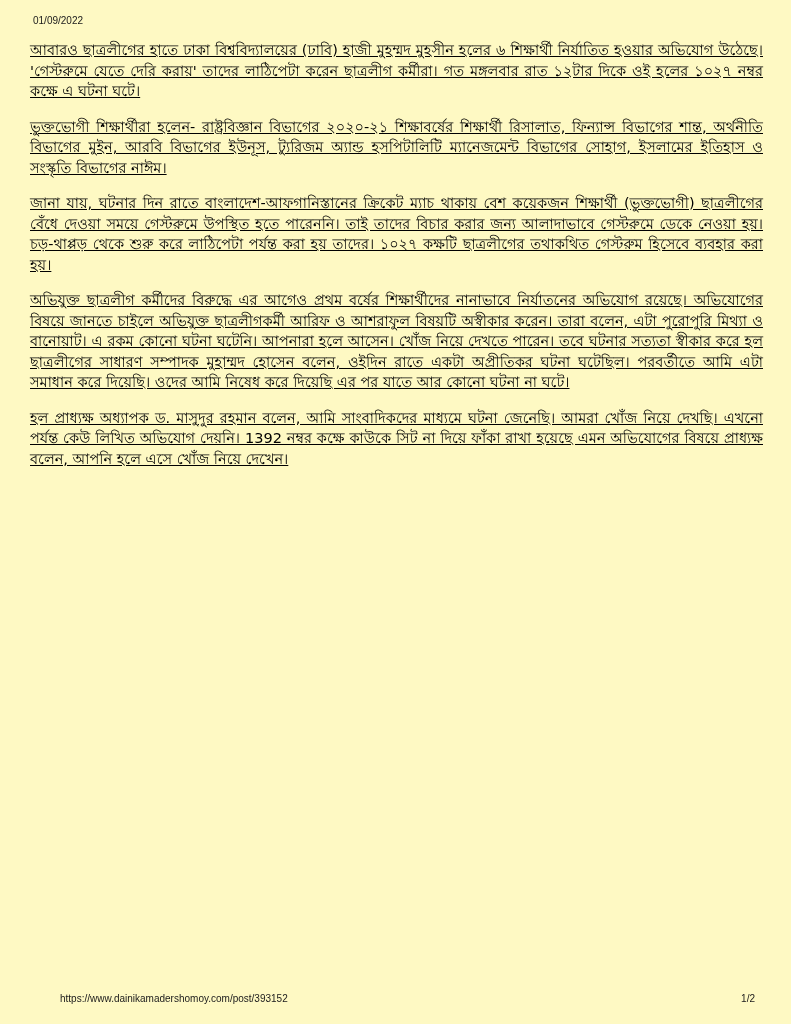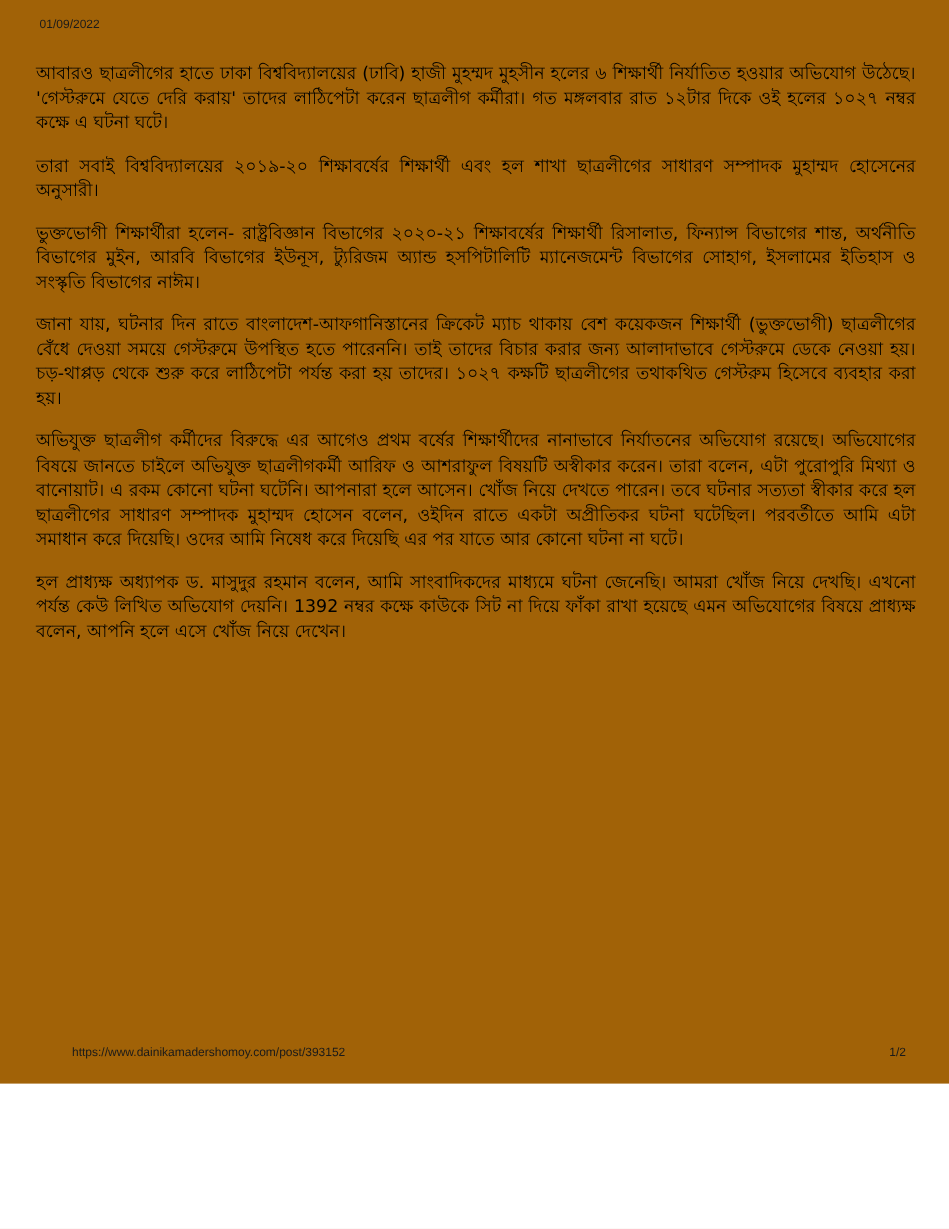--- a/index.html
+++ b/index.html
@@ -10,23 +10,23 @@
   body {
     width: 791px;
     height: 1024px;
     position: relative;
     overflow: hidden;
     font-family: "Liberation Sans", sans-serif;
     color: #000000;
   }
   .page {
     width: 791px;
-    height: 903px;
+    height: 1024px;
     position: relative;
-    background: #a16207;
+    background: #fef9c3;
   }
   
   .print-header {
     position: absolute;
     top: 14px;
     left: 0;
     width: 100%;
     height: 20px;
     font-size: 10px;
     line-height: 14px;
@@ -40,28 +40,29 @@
   .print-header .doc-title {
     position: absolute;
     left: 0;
     right: 0;
     top: 6px;
     text-align: center;
   }
   
   .article {
     position: absolute;
-    top: 52px;
+    top: 40px;
     left: 30px;
     right: 28px;
     font-family: "DejaVu Sans", "Liberation Sans", sans-serif;
     font-size: 14.5px;
     line-height: 20.5px;
     text-align: justify;
     color: #000000;
+    text-decoration: underline;
   }
   .article p {
     margin: 0 0 15px 0;
   }
   .ad-label {
     text-align: center;
     font-family: "Liberation Serif", serif;
     font-size: 11px;
     color: #222222;
     margin: 20px 0 18px 0;
@@ -96,21 +97,20 @@
 <body>
 
 <div class="page">
 
   <div class="print-header">
     <span class="date">01/09/2022</span>
   </div>
 
   <div class="article">
     <p>আবারও ছাত্রলীগের হাতে ঢাকা বিশ্ববিদ্যালয়ের (ঢাবি) হাজী মুহম্মদ মুহসীন হলের ৬ শিক্ষার্থী নির্যাতিত হওয়ার অভিযোগ উঠেছে। 'গেস্টরুমে যেতে দেরি করায়' তাদের লাঠিপেটা করেন ছাত্রলীগ কর্মীরা। গত মঙ্গলবার রাত ১২টার দিকে ওই হলের ১০২৭ নম্বর কক্ষে এ ঘটনা ঘটে।</p>
-    <p>তারা সবাই বিশ্ববিদ্যালয়ের ২০১৯-২০ শিক্ষাবর্ষের শিক্ষার্থী এবং হল শাখা ছাত্রলীগের সাধারণ সম্পাদক মুহাম্মদ হোসেনের অনুসারী।</p>
     <p>ভুক্তভোগী শিক্ষার্থীরা হলেন- রাষ্ট্রবিজ্ঞান বিভাগের ২০২০-২১ শিক্ষাবর্ষের শিক্ষার্থী রিসালাত, ফিন্যান্স বিভাগের শান্ত, অর্থনীতি বিভাগের মুইন, আরবি বিভাগের ইউনূস, ট্যুরিজম অ্যান্ড হসপিটালিটি ম্যানেজমেন্ট বিভাগের সোহাগ, ইসলামের ইতিহাস ও সংস্কৃতি বিভাগের নাঈম।</p>
     <p class="gap-large">জানা যায়, ঘটনার দিন রাতে বাংলাদেশ-আফগানিস্তানের ক্রিকেট ম্যাচ থাকায় বেশ কয়েকজন শিক্ষার্থী (ভুক্তভোগী) ছাত্রলীগের বেঁধে দেওয়া সময়ে গেস্টরুমে উপস্থিত হতে পারেননি। তাই তাদের বিচার করার জন্য আলাদাভাবে গেস্টরুমে ডেকে নেওয়া হয়। চড়-থাপ্পড় থেকে শুরু করে লাঠিপেটা পর্যন্ত করা হয় তাদের। ১০২৭ কক্ষটি ছাত্রলীগের তথাকথিত গেস্টরুম হিসেবে ব্যবহার করা হয়।</p>
     <p>অভিযুক্ত ছাত্রলীগ কর্মীদের বিরুদ্ধে এর আগেও প্রথম বর্ষের শিক্ষার্থীদের নানাভাবে নির্যাতনের অভিযোগ রয়েছে। অভিযোগের বিষয়ে জানতে চাইলে অভিযুক্ত ছাত্রলীগকর্মী আরিফ ও আশরাফুল বিষয়টি অস্বীকার করেন। তারা বলেন, এটা পুরোপুরি মিথ্যা ও বানোয়াট। এ রকম কোনো ঘটনা ঘটেনি। আপনারা হলে আসেন। খোঁজ নিয়ে দেখতে পারেন। তবে ঘটনার সত্যতা স্বীকার করে হল ছাত্রলীগের সাধারণ সম্পাদক মুহাম্মদ হোসেন বলেন, ওইদিন রাতে একটা অপ্রীতিকর ঘটনা ঘটেছিল। পরবর্তীতে আমি এটা সমাধান করে দিয়েছি। ওদের আমি নিষেধ করে দিয়েছি এর পর যাতে আর কোনো ঘটনা না ঘটে।</p>
     <p>হল প্রাধ্যক্ষ অধ্যাপক ড. মাসুদুর রহমান বলেন, আমি সাংবাদিকদের মাধ্যমে ঘটনা জেনেছি। আমরা খোঁজ নিয়ে দেখছি। এখনো পর্যন্ত কেউ লিখিত অভিযোগ দেয়নি। 1392 নম্বর কক্ষে কাউকে সিট না দিয়ে ফাঁকা রাখা হয়েছে এমন অভিযোগের বিষয়ে প্রাধ্যক্ষ বলেন, আপনি হলে এসে খোঁজ নিয়ে দেখেন।</p>
   </div>
 
   <div class="print-footer">
     <span class="url">https://www.dainikamadershomoy.com/post/393152</span>
     <span class="page-num">1/2</span>
   </div>

